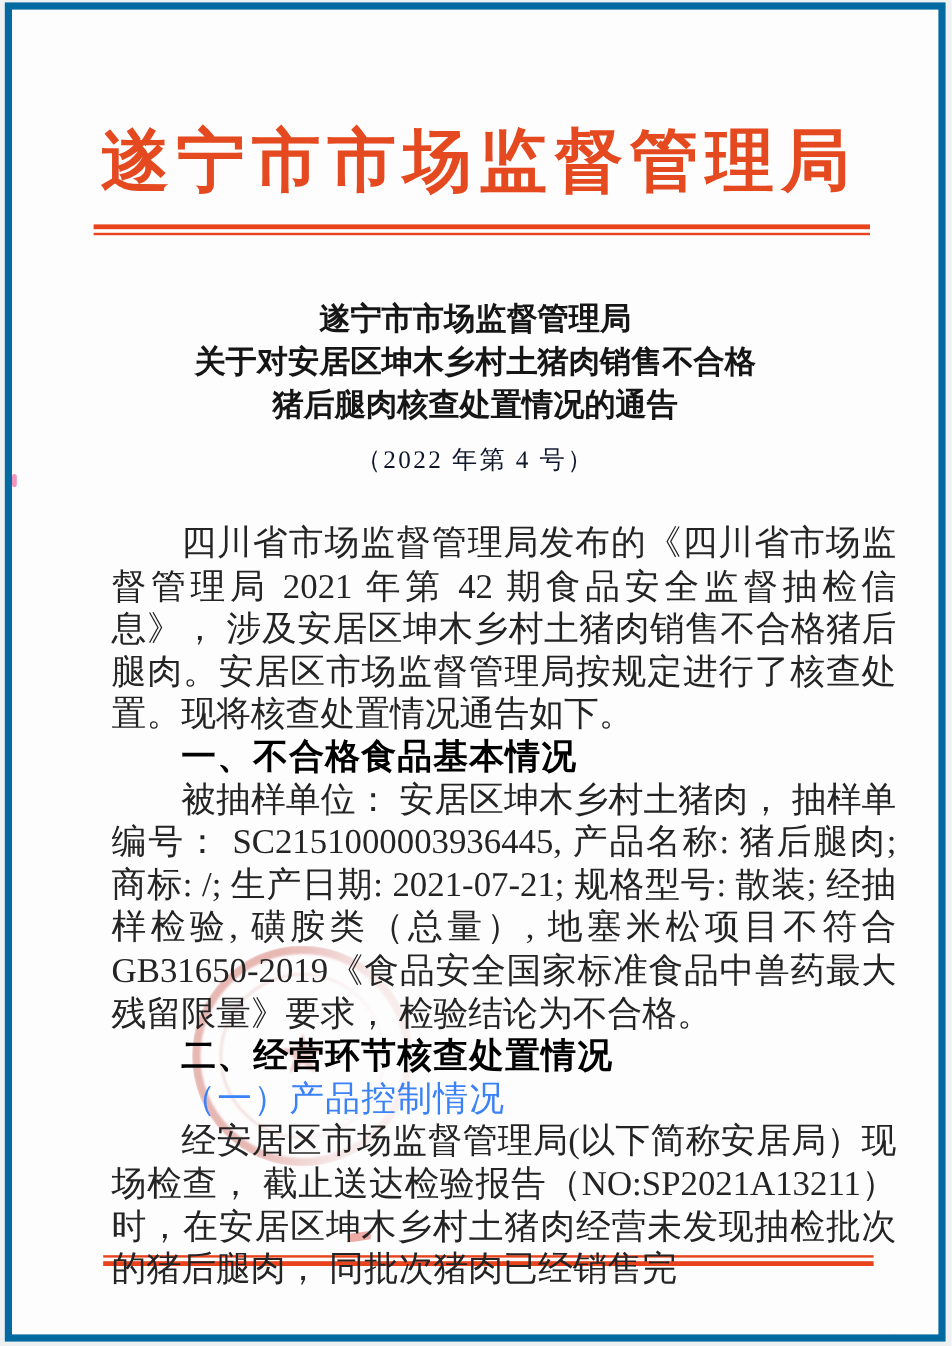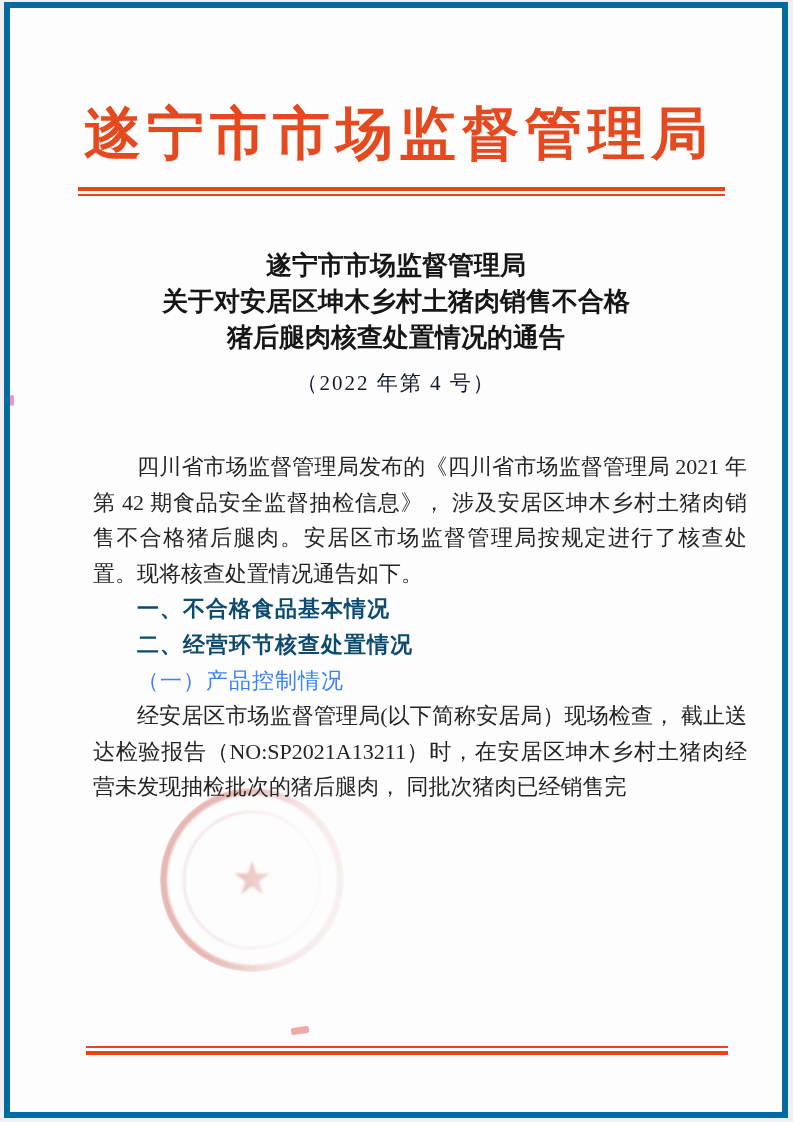--- a/index.html
+++ b/index.html
@@ -37,30 +37,30 @@
     position:absolute;top:240px;left:0;right:0;
     text-align:center;color:#161616;
     font-weight:bold;font-size:26px;line-height:36px;
   }
   .doc-number{
     margin-top:9px;font-weight:normal;font-size:21px;
     letter-spacing:2px;color:#0f172a;
   }
   
   .content{
-    position:absolute;top:441px;left:83px;width:654px;
-    font-size:22px;line-height:35.6px;
+    position:absolute;top:428px;left:83px;width:654px;
+    font-size:29px;line-height:35.6px;
     color:#242424;text-align:justify;
     z-index:2;
   }
   .para{margin:0;}
   .para.body{text-indent:2em;}
   .para.heading{
     font-family:"Liberation Sans","DejaVu Sans",sans-serif;
-    font-weight:700;color:#0c4a6e;padding-left:2em;
+    font-weight:700;color:#000000;padding-left:2em;
     letter-spacing:1px;
   }
   .para.subheading{padding-left:2em;color:#3b82f6;letter-spacing:1px;}
   
   .stamp{
     position:absolute;left:150px;top:780px;width:170px;height:170px;
     border-radius:50%;
     border:7px solid rgba(197,78,66,0.40);
     z-index:1;
     filter:blur(0.8px);
@@ -104,20 +104,21 @@
   </div>
 
   <div class="stamp">
     <div class="inner-ring"></div>
     <div class="star">★</div>
   </div>
 
   <div class="content">
       <p class="para body">四川省市场监督管理局发布的《四川省市场监督管理局 2021 年第 42 期食品安全监督抽检信息》， 涉及安居区坤木乡村土猪肉销售不合格猪后腿肉。安居区市场监督管理局按规定进行了核查处置。现将核查处置情况通告如下。</p>
       <p class="para heading">一、不合格食品基本情况</p>
+      <p class="para body">被抽样单位： 安居区坤木乡村土猪肉， 抽样单编号： SC2151000003936445, 产品名称: 猪后腿肉; 商标: /; 生产日期: 2021-07-21; 规格型号: 散装; 经抽样检验, 磺胺类（总量）, 地塞米松项目不符合 GB31650-2019《食品安全国家标准食品中兽药最大残留限量》要求， 检验结论为不合格。</p>
       <p class="para heading">二、经营环节核查处置情况</p>
       <p class="para subheading">（一）产品控制情况</p>
       <p class="para body">经安居区市场监督管理局(以下简称安居局）现场检查， 截止送达检验报告（NO:SP2021A13211）时，在安居区坤木乡村土猪肉经营未发现抽检批次的猪后腿肉， 同批次猪肉已经销售完</p>
     </div>
 
   <div class="rule rule-bottom">
     <div class="thin"></div>
     <div class="thick"></div>
   </div>
 

